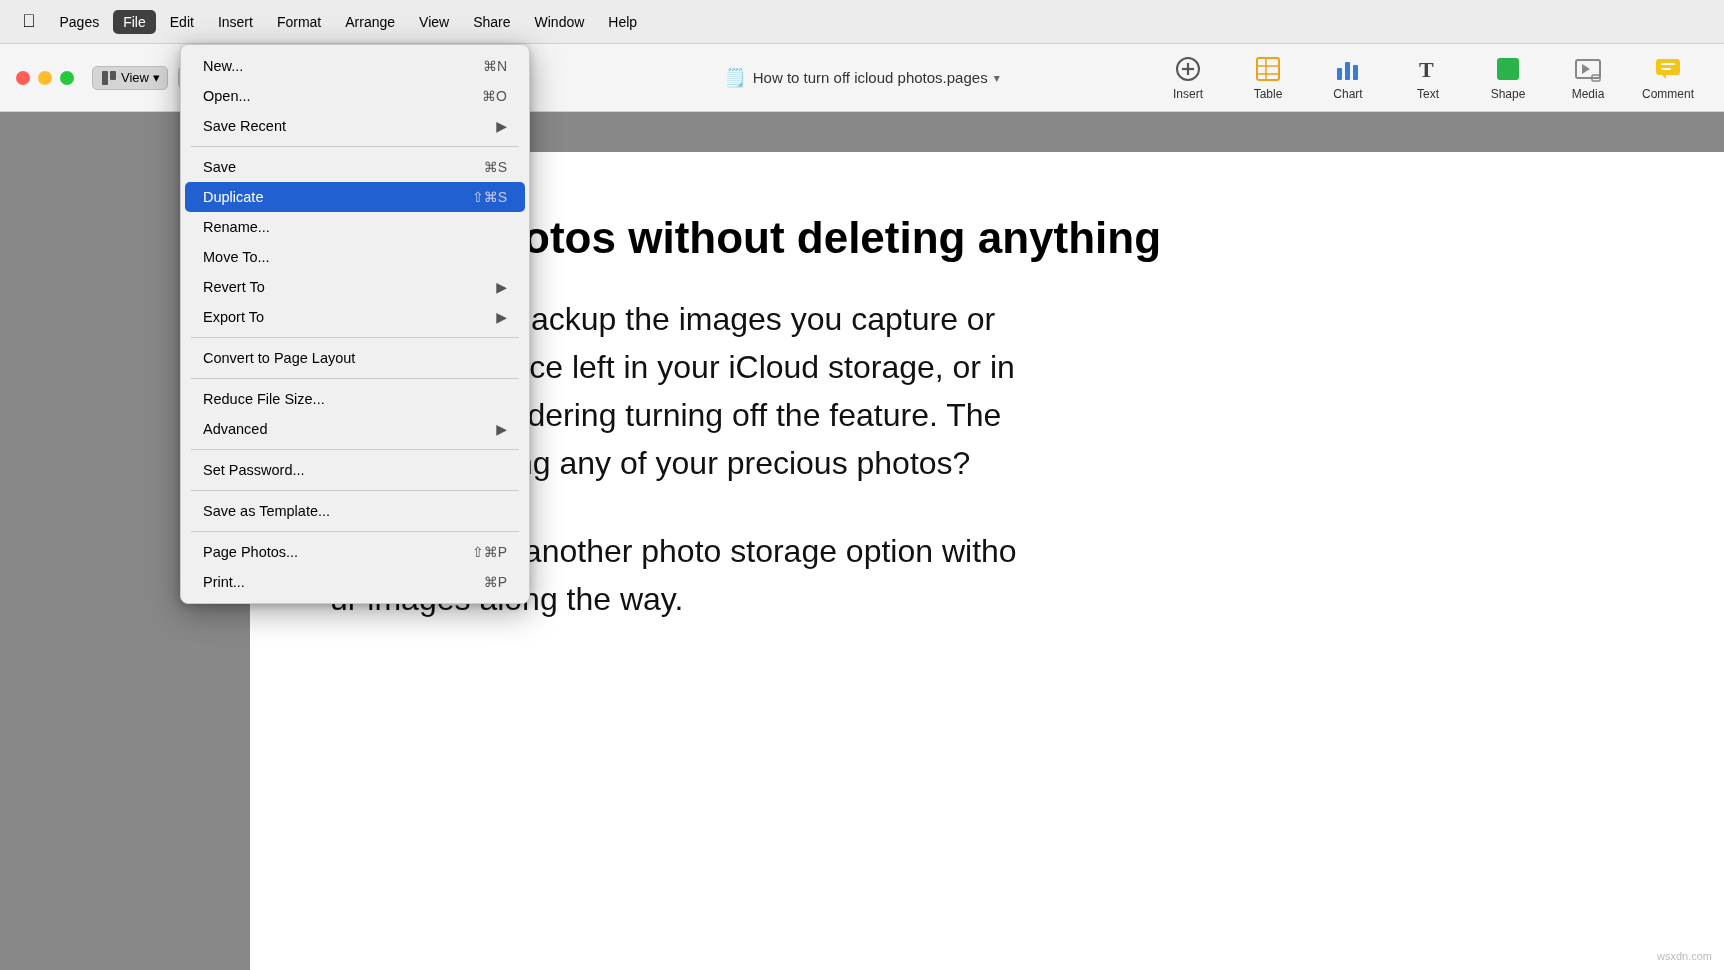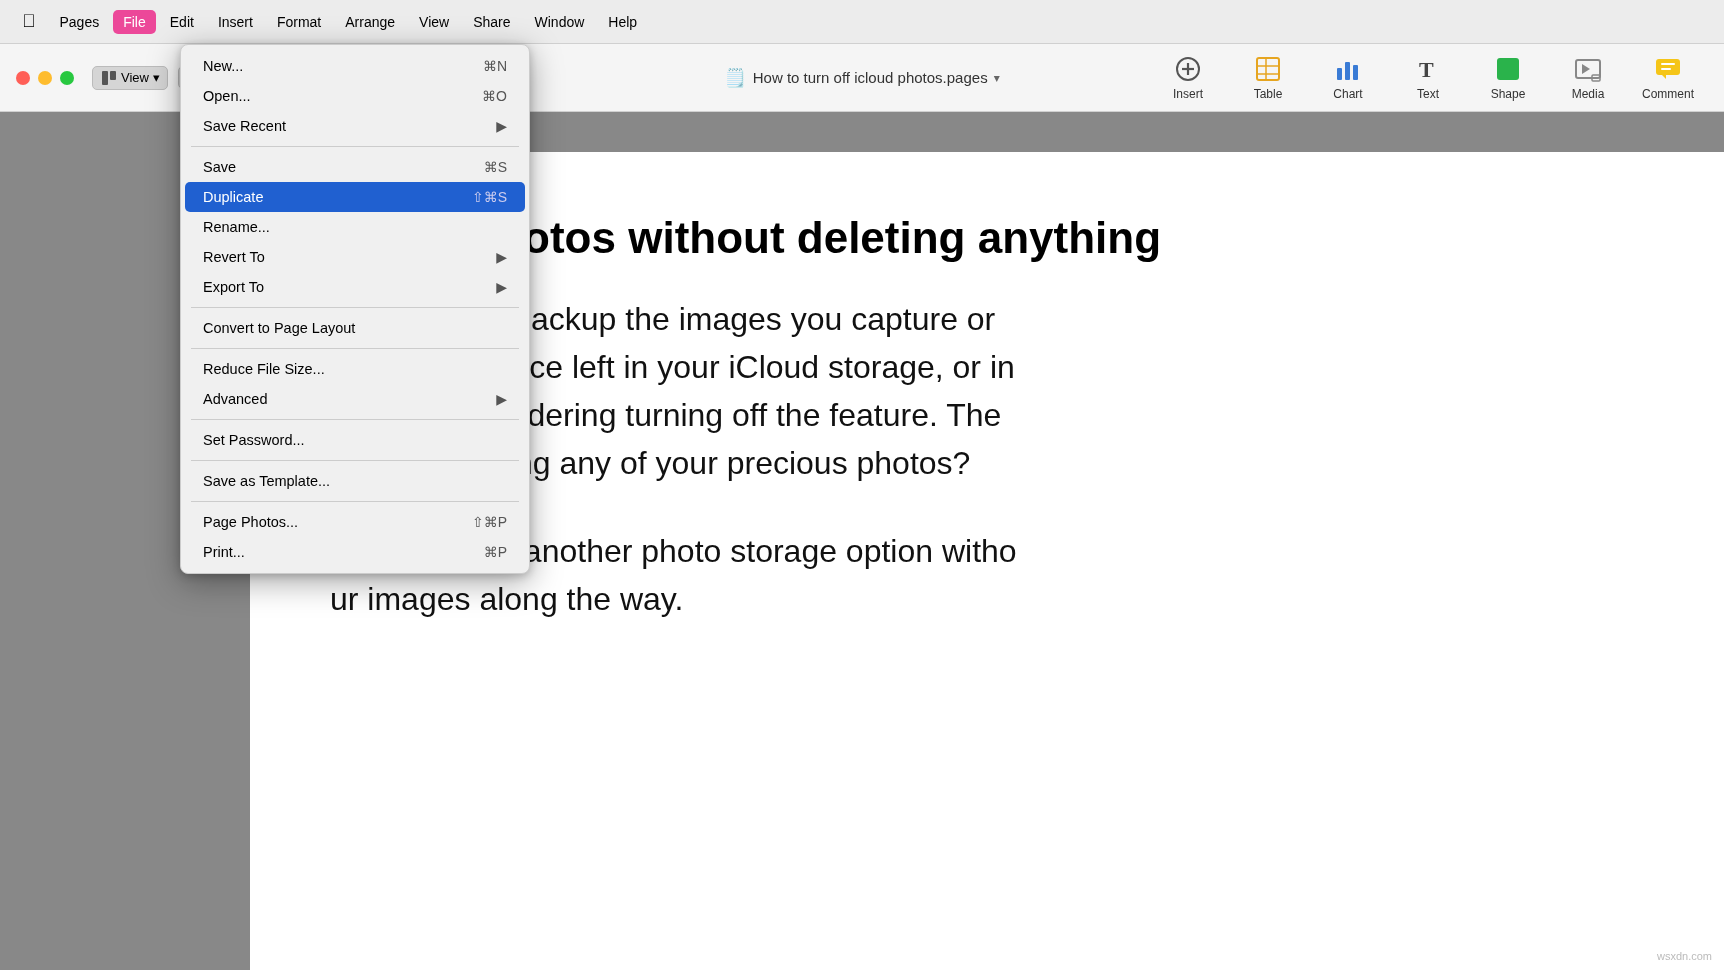--- a/index.html
+++ b/index.html
@@ -31,21 +31,21 @@
       color: #000;
     }
     .menubar-item {
       padding: 4px 10px;
       font-size: 14px;
       border-radius: 5px;
       cursor: default;
       color: #000;
     }
     .menubar-item.active {
-      background: #ec4899;
+      background: #404040;
       color: #fff;
     }
 
     
     .traffic-lights {
       display: flex;
       gap: 8px;
       align-items: center;
       margin-right: 8px;
     }
@@ -369,20 +369,24 @@
       </div>
       <div class="menu-item highlighted">
         <span>Duplicate</span>
         <span class="shortcut">⇧⌘S</span>
       </div>
       <div class="menu-item">
         <span>Rename...</span>
         <span class="shortcut"></span>
       </div>
       <div class="menu-item">
+        <span>Move To...</span>
+        <span class="shortcut"></span>
+      </div>
+      <div class="menu-item">
         <span>Revert To</span>
         <span class="shortcut" style="color: rgb(85, 85, 85);">▶</span>
       </div>
       <div class="menu-item">
         <span>Export To</span>
         <span class="shortcut" style="color: rgb(85, 85, 85);">▶</span>
       </div>
       <div class="menu-separator"></div>
       <div class="menu-item">
         <span>Convert to Page Layout</span>

